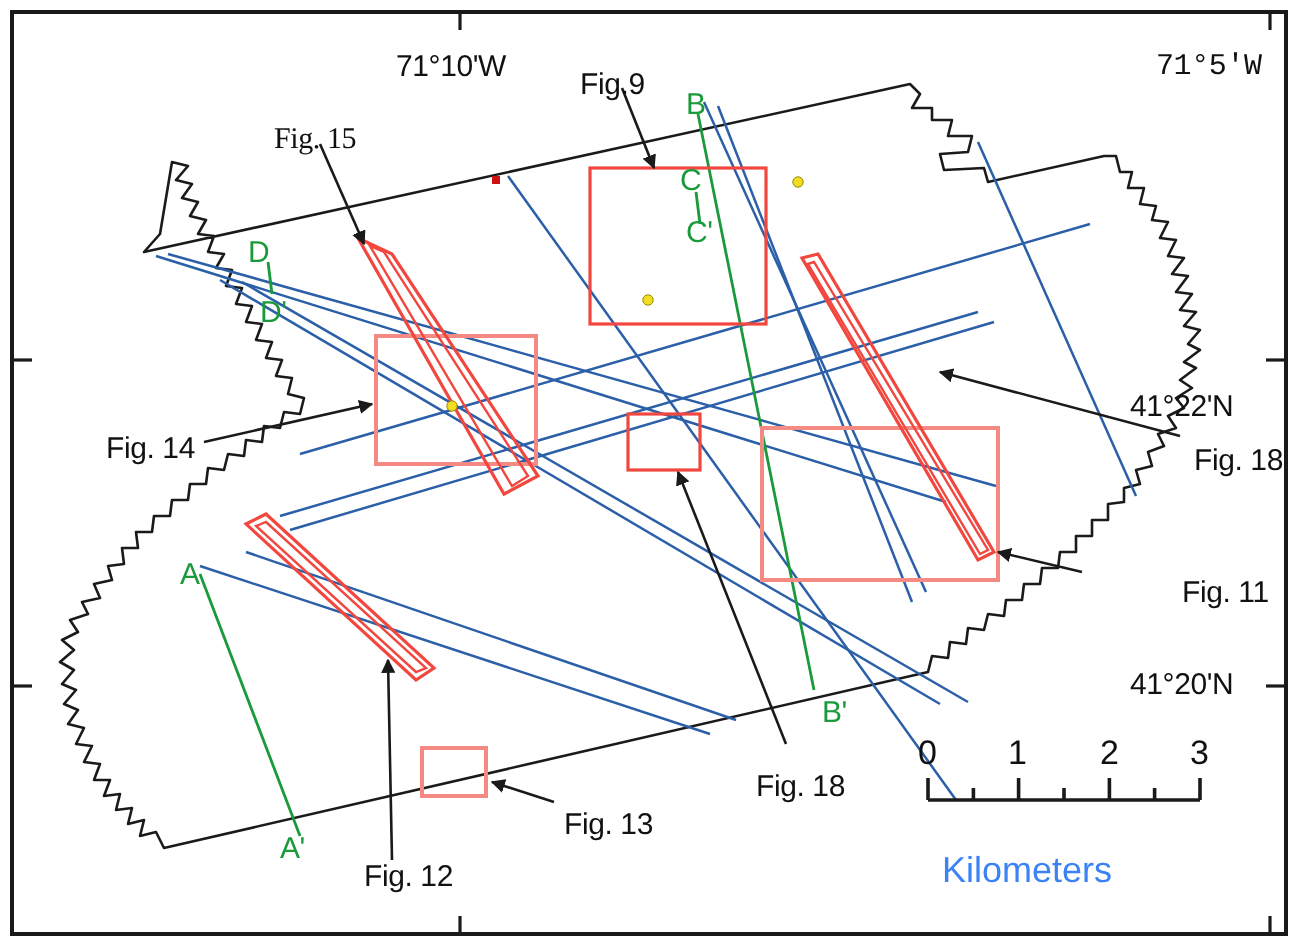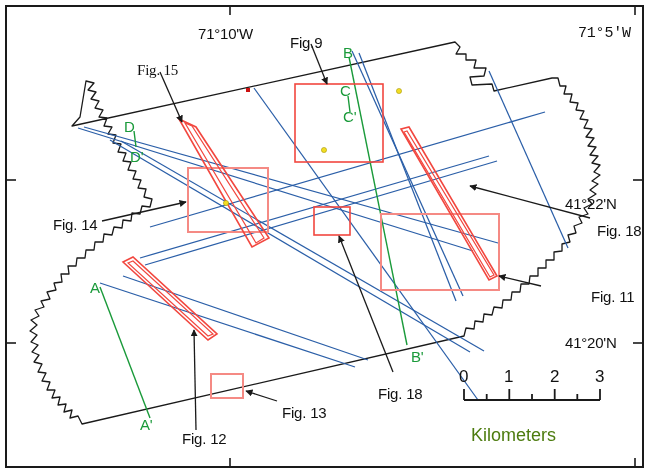--- a/index.html
+++ b/index.html
@@ -3,21 +3,21 @@
 <meta charset="utf-8">
 <style>
   html,body{margin:0;padding:0;background:#ffffff;}
   body{font-family:"Liberation Sans", sans-serif;}
   #page{position:relative;width:650px;height:474px;background:#fff;overflow:hidden;}
   #frame{position:absolute;left:5px;top:5px;width:639px;height:463px;border:2px solid #1a1a1a;box-sizing:border-box;}
   svg#map{position:absolute;left:0;top:0;width:650px;height:474px;}
   .lbl{position:absolute;white-space:nowrap;color:#111;font-size:15px;letter-spacing:-0.2px;}
   .green{color:#1a9a3a;font-size:15px;}
   .scalelbl{position:absolute;font-size:17px;color:#111;}
-  .kmlbl{position:absolute;font-size:18px;color:#4d7c0f;}
+  .kmlbl{position:absolute;font-size:18px;color:#3b82f6;}
 </style>
 </head>
 <body>
 
 <div id="page">
 
   <svg id="map" viewBox="0 0 650 474">
 
     <g fill="none" stroke="#1a1a1a" stroke-width="1.3" stroke-linejoin="round">
       <path d="M72,126 L455,42 L460,47 L456,54 L466,54 L466,60 L476,60 L474,68

